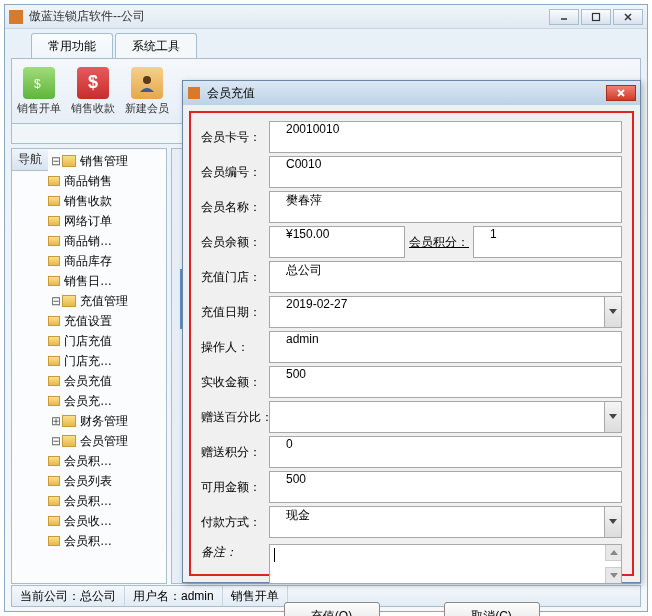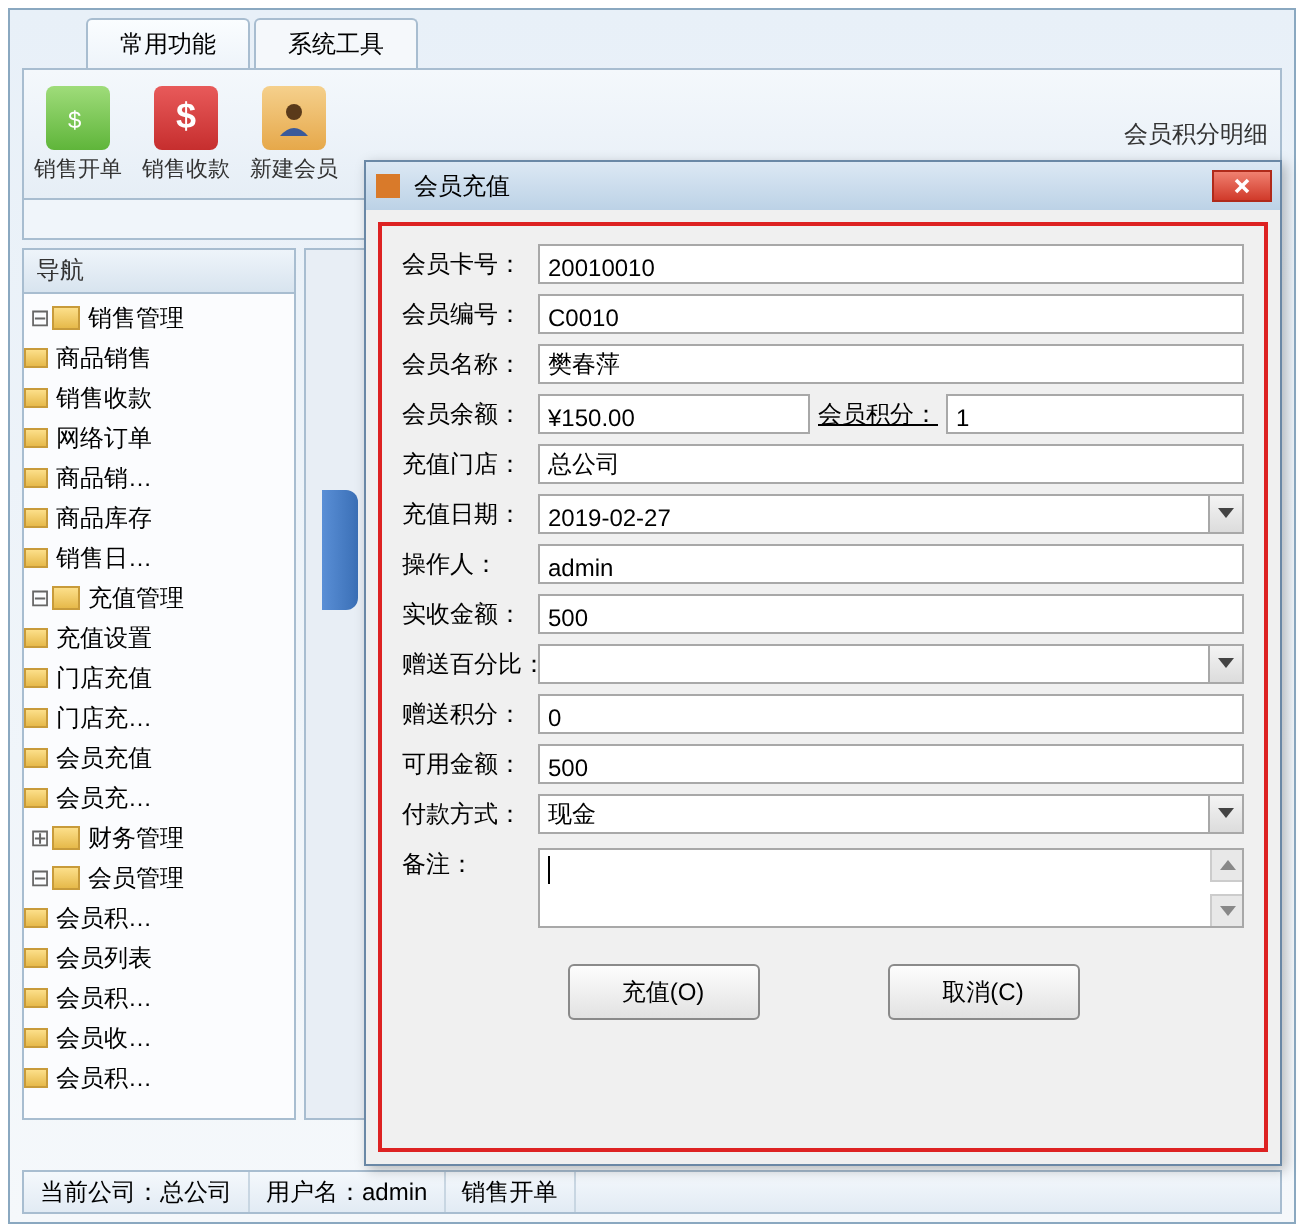--- a/index.html
+++ b/index.html
@@ -8,40 +8,40 @@
 
 .main-window { position: absolute; left: 4px; top: 4px; width: 644px; height: 608px; background: linear-gradient(to bottom, #e8f0f8 0%, #f5f8fb 100%); border: 1px solid #8aa8c0; }
 .main-titlebar { height: 24px; background: linear-gradient(to bottom, #f0f5fa, #dfe9f2); border-bottom: 1px solid #c8d6e2; display: flex; align-items: center; padding: 0 4px; color: #333; }
 .main-titlebar .title-icon { width: 14px; height: 14px; background: #d97a2a; margin-right: 6px; }
 .main-titlebar .title-text { flex: 1; }
 .main-titlebar .ctrl-group { display: flex; gap: 2px; }
 .win-btn { width: 30px; height: 16px; border: 1px solid #a8bdd0; background: linear-gradient(to bottom,#fafcfe,#d8e2ec); display: flex; align-items: center; justify-content: center; cursor: pointer; }
 .win-btn svg { display: block; }
 
 
-.ribbon-tabs { display: flex; padding: 4px 8px 0 38px; }
+.ribbon-tabs { display: flex; padding: 4px 8px 0 26px; }
 .ribbon-tab { padding: 4px 16px 3px; border: 1px solid #a8bdd0; border-bottom: none; background: #f5f8fb; margin-right: 2px; border-radius: 3px 3px 0 0; cursor: pointer; }
 .ribbon-tab.active { background: linear-gradient(to bottom,#fafdff,#eef4fa); }
 
 
 .ribbon-bar { height: 66px; margin: 0 6px; border: 1px solid #a8bdd0; background: linear-gradient(to bottom,#f4f8fc,#e6eef6); display: flex; align-items: center; padding: 4px 0; overflow: hidden; }
 .ribbon-item { width: 54px; display: flex; flex-direction: column; align-items: center; gap: 2px; cursor: pointer; }
 .ribbon-item .ricon { width: 32px; height: 32px; border-radius: 4px; display:flex; align-items:center; justify-content:center; }
 .ricon.green { background: linear-gradient(to bottom,#9fdc7a,#5fb53a); }
 .ricon.red { background: linear-gradient(to bottom,#e85a5a,#c62e2e); color:#fff; font-weight:bold; font-size:18px; }
 .ricon.person { background: linear-gradient(to bottom,#f5d08c,#e6a84a); }
 .ribbon-item .rlabel { font-size: 11px; color: #333; white-space: nowrap; }
 .ribbon-right { margin-left: auto; padding-right: 6px; color:#333; }
 
 
 .ribbon-sub { height: 20px; margin: 0 6px; border: 1px solid #a8bdd0; border-top:none; background:#f0f5fa; display:flex; align-items:center; padding-left:230px; color:#333; }
 
 
 .body-area { display:flex; margin:4px 6px 0; height: 436px; }
-.nav-panel { width: 137px; border:1px solid #a8bdd0; background:#fbfcfe; display:flex; flex-direction:column; }
+.nav-panel { width: 156px; border:1px solid #a8bdd0; background:#fbfcfe; display:flex; flex-direction:row; }
 .nav-header { height:22px; background:linear-gradient(to bottom,#eef4fa,#d8e4ef); border-bottom:1px solid #a8bdd0; display:flex; align-items:center; padding:0 6px; color:#333; }
 .tree { flex:1; overflow:auto; padding:2px 0; }
 .tree-item { display:flex; align-items:center; height:20px; cursor:pointer; }
 .tree-item .tw { width:12px; text-align:center; color:#666; }
 .tree-item .folder-icon { width:14px; height:12px; background:linear-gradient(to bottom,#fcdf8a,#e6b94a); border:1px solid #c89b3a; margin-right:4px; }
 .tree-item .folder-icon.small { width:12px; height:10px; }
 .tree-item .tlabel { color:#000; white-space:nowrap; overflow:hidden; text-overflow:ellipsis; }
 .tree-item.group { padding-left:2px; }
 .tree-item.leaf { }
 
@@ -55,36 +55,58 @@
 
 
 .modal { position:absolute; left:182px; top:80px; width:459px; height:503px; background:#f0f0f0; border:1px solid #6a88a6; box-shadow:2px 2px 6px rgba(0,0,0,0.25); }
 .modal-titlebar { height:24px; background:linear-gradient(to bottom,#dce8f4,#bcd2e6); display:flex; align-items:center; padding:0 4px; color:#000; }
 .modal-titlebar .micon { width:14px; height:14px; margin-right:6px; display:flex; align-items:center; justify-content:center; }
 .modal-titlebar .mtitle { flex:1; }
 .modal-close { width:30px; height:16px; background:linear-gradient(to bottom,#f08070,#d03a2a); border:1px solid #b02a1a; display:flex; align-items:center; justify-content:center; cursor:pointer; }
 .modal-body { position:absolute; left:6px; top:30px; right:6px; bottom:6px; border:2px solid #d22; background:#f0f0f0; padding:8px 10px; }
 .form-row { display:flex; align-items:center; margin-bottom:3px; min-height:22px; }
 .form-label { width:68px; color:#000; text-align:left; }
-.form-input { flex:1; height:20px; border:1px solid #a8a8a8; background:#fff; padding:0 4px; display:flex; align-items:flex-end; position:relative; }
+.form-input { flex:1; height:32px; border:1px solid #a8a8a8; background:#fff; padding:0 16px; display:flex; align-items:flex-start; position:relative; }
 .form-input.with-dd .dd-btn { position:absolute; right:0; top:0; width:17px; height:100%; border-left:1px solid #a8a8a8; background:linear-gradient(to bottom,#f4f4f4,#dcdcdc); display:flex; align-items:center; justify-content:center; cursor:pointer; }
 .form-input.half { flex:0 0 136px; }
 .mid-label { width:68px; text-align:center; color:#000;text-decoration:underline; }
 .textarea { flex:1; height:40px; border:1px solid #a8a8a8; background:#fff; padding:2px 4px; position:relative; }
 .textarea .sb-up,.textarea .sb-dn { position:absolute; right:0; width:16px; height:16px; background:#e8e8e8; border-left:1px solid #ccc; display:flex; align-items:center; justify-content:center; }
 .textarea .sb-up { top:0; border-bottom:1px solid #ccc; }
 .textarea .sb-dn { bottom:0; border-top:1px solid #ccc; }
 .caret { display:inline-block; width:1px; height:14px; background:#000; vertical-align:middle; }
 .btn-row { display:flex; justify-content:center; gap:64px; margin-top:18px; }
 .dlg-btn { width:96px; height:28px; border:1px solid #8a8a8a; background:linear-gradient(to bottom,#fdfdfd,#e2e2e2); border-radius:3px; cursor:pointer; display:flex; align-items:center; justify-content:center; color:#000; }
 </style>
 </head>
 <body>
 
 <div class="main-window">
+  <div class="main-titlebar">
+    <div class="title-icon"></div>
+    <div class="title-text">傲蓝连锁店软件--公司</div>
+    <div class="ctrl-group">
+      <div class="win-btn">
+          <svg width="10" height="10">
+            <line x1="2" y1="7" x2="8" y2="7" stroke="#333" stroke-width="1.5"></line>
+          </svg>
+        </div>
+      <div class="win-btn">
+          <svg width="10" height="10">
+            <rect x="1.5" y="1.5" width="7" height="7" fill="none" stroke="#333" stroke-width="1.2"></rect>
+          </svg>
+        </div>
+      <div class="win-btn">
+          <svg width="10" height="10">
+            <line x1="2" y1="2" x2="8" y2="8" stroke="#333" stroke-width="1.5"></line>
+            <line x1="8" y1="2" x2="2" y2="8" stroke="#333" stroke-width="1.5"></line>
+          </svg>
+        </div>
+    </div>
+  </div>
 
   <div class="ribbon-tabs">
     <div class="ribbon-tab active">常用功能</div>
     <div class="ribbon-tab">系统工具</div>
   </div>
 
   <div class="ribbon-bar">
     <div class="ribbon-item">
       <div class="ricon green">
           <svg width="18" height="18">
@@ -315,21 +337,21 @@
       <div class="form-label">付款方式：</div>
       <div class="form-input with-dd">
           <span>现金</span>
           <div class="dd-btn">
             <svg width="8" height="6">
               <polygon points="0,0 8,0 4,5" fill="#444"></polygon>
             </svg>
           </div>
         </div>
     </div>
-    <div class="form-row" style="align-items:flex-start; margin-top:6px;">
+    <div class="form-row" style="align-items:flex-start; margin-top:6px;font-style:italic;">
       <div class="form-label">备注：</div>
       <div class="textarea">
         <span class="caret"></span>
         <div class="sb-up">
             <svg width="8" height="6">
               <polygon points="4,0 8,5 0,5" fill="#888"></polygon>
             </svg>
           </div>
         <div class="sb-dn">
             <svg width="8" height="6">

